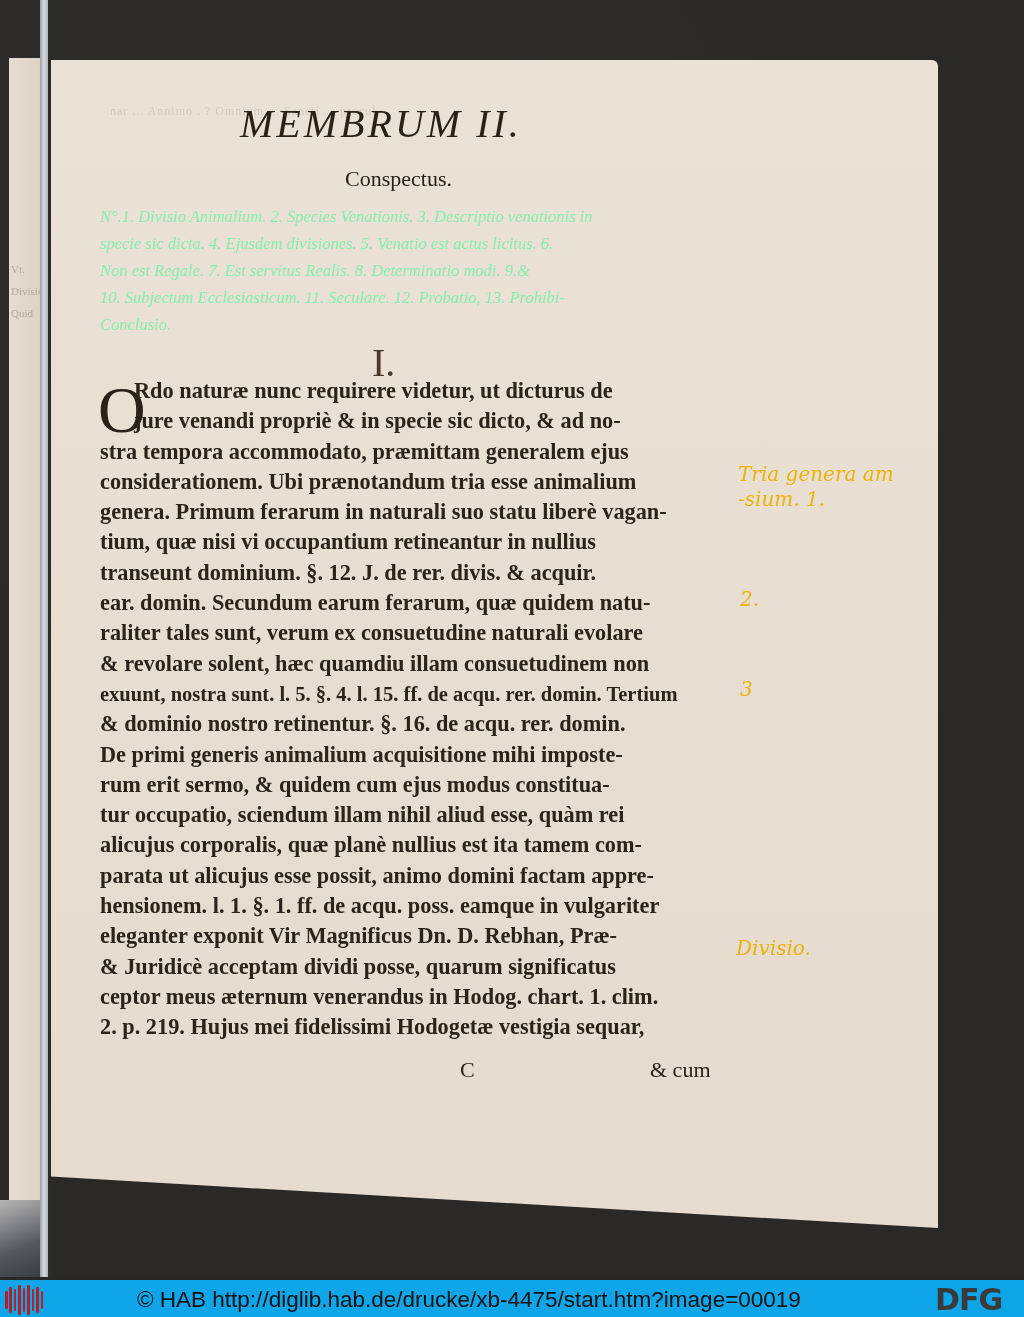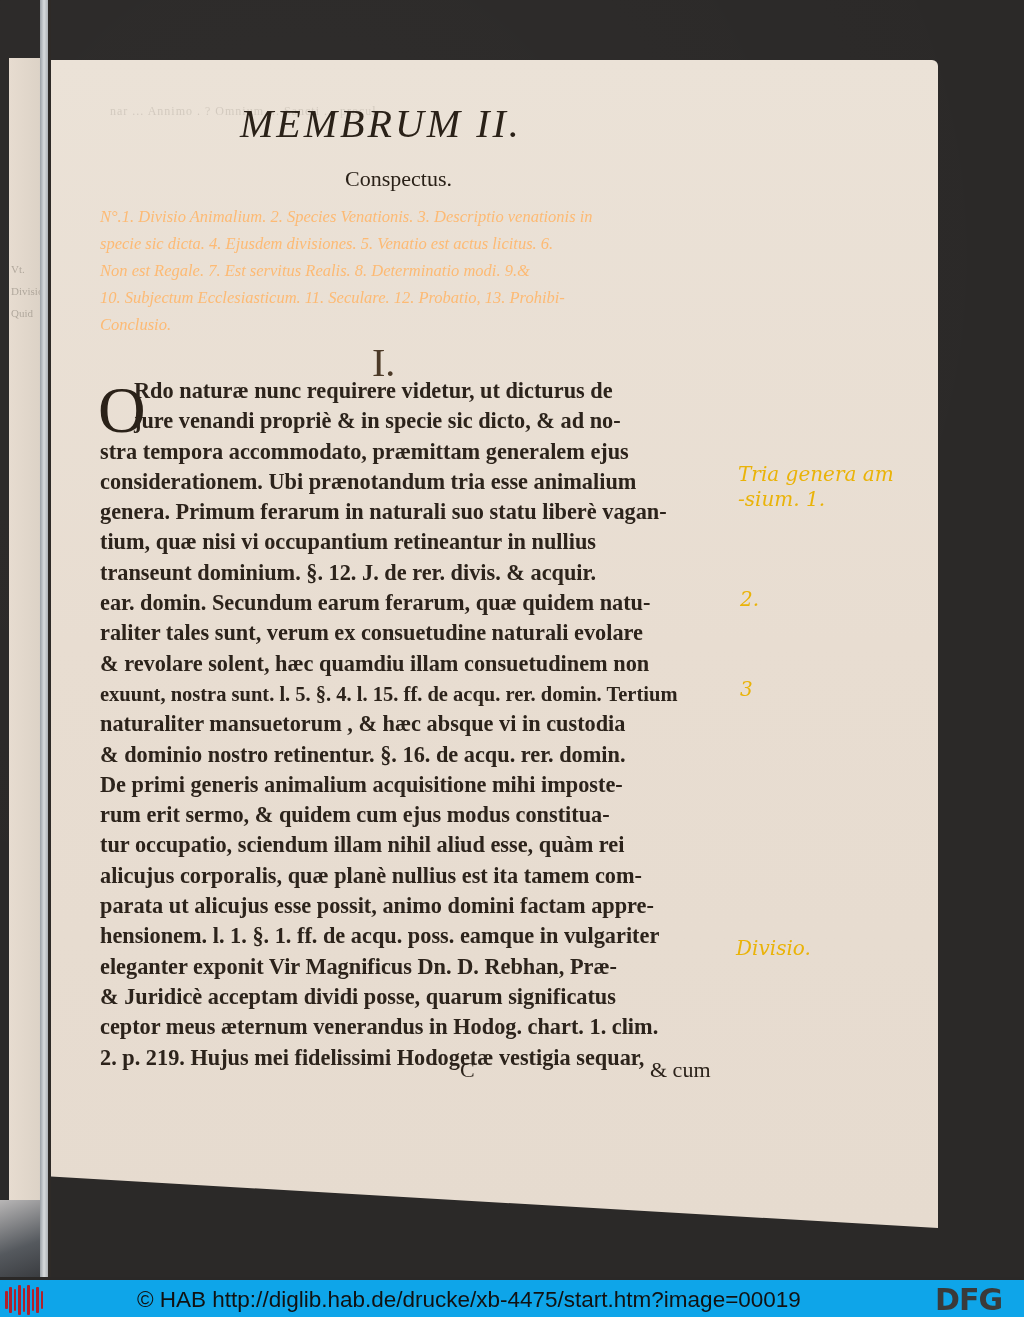--- a/index.html
+++ b/index.html
@@ -53,21 +53,21 @@
     position:absolute; left:240px; top:100px; width:520px;
     font-size:40px; font-style:italic; color:#2a2118; letter-spacing:3px;
     font-family:"Liberation Serif",serif; line-height:48px;
   }
   .subtitle {
     position:absolute; left:345px; top:165px; width:200px;
     font-size:22px; color:#2a2118; line-height:28px;
   }
   .conspectus {
     position:absolute; left:100px; top:203px; width:640px;
-    font-size:16.5px; font-style:italic; color:#fdba74; line-height:27px;
+    font-size:16.5px; font-style:italic; color:#86efac; line-height:27px;
   }
   .conspectus .line { white-space:nowrap; height:27px; }
   .section-num {
     position:absolute; left:372px; top:343px; font-size:40px; color:#4c3a28;
     font-family:"Liberation Serif",serif; line-height:40px;
   }
   .body-text {
     position:absolute; left:100px; top:376px; width:640px;
     font-size:22.3px; color:#2c231b; line-height:30.3px;
   }
@@ -141,21 +141,20 @@
   <div class="line" style="padding-left:34px">jure venandi propriè &amp; in specie sic dicto,  &amp; ad no-</div>
   <div class="line">stra tempora accommodato, præmittam generalem ejus</div>
   <div class="line">considerationem.  Ubi prænotandum tria esse animalium</div>
   <div class="line">genera.  Primum ferarum in naturali suo statu liberè vagan-</div>
   <div class="line">tium,  quæ nisi vi occupantium retineantur in nullius</div>
   <div class="line">transeunt dominium.  §. 12.  J. de rer. divis. &amp; acquir.</div>
   <div class="line">ear. domin.  Secundum earum ferarum,  quæ quidem natu-</div>
   <div class="line">raliter tales sunt, verum ex consuetudine naturali evolare</div>
   <div class="line">&amp; revolare solent, hæc quamdiu illam consuetudinem non</div>
   <div class="line" style="font-size:20.5px">exuunt, nostra sunt. l. 5. §. 4. l. 15. ff. de acqu. rer. domin. Tertium</div>
-  <div class="line">naturaliter mansuetorum ,   &amp; hæc absque vi in custodia</div>
   <div class="line">&amp; dominio nostro retinentur.  §. 16.  de acqu. rer. domin.</div>
   <div class="line">De primi generis animalium acquisitione mihi imposte-</div>
   <div class="line">rum erit sermo,  &amp; quidem cum ejus modus constitua-</div>
   <div class="line">tur occupatio, sciendum illam nihil aliud esse,  quàm rei</div>
   <div class="line">alicujus corporalis,  quæ planè nullius est ita tamem com-</div>
   <div class="line">parata ut alicujus esse possit,  animo domini factam appre-</div>
   <div class="line">hensionem.  l. 1. §. 1. ff. de acqu. poss.  eamque in vulgariter</div>
   <div class="line">eleganter exponit Vir Magnificus Dn. D. Rebhan,  Præ-</div>
   <div class="line">&amp; Juridicè acceptam dividi posse,  quarum significatus</div>
   <div class="line">ceptor meus æternum venerandus in Hodog. chart. 1. clim.</div>

